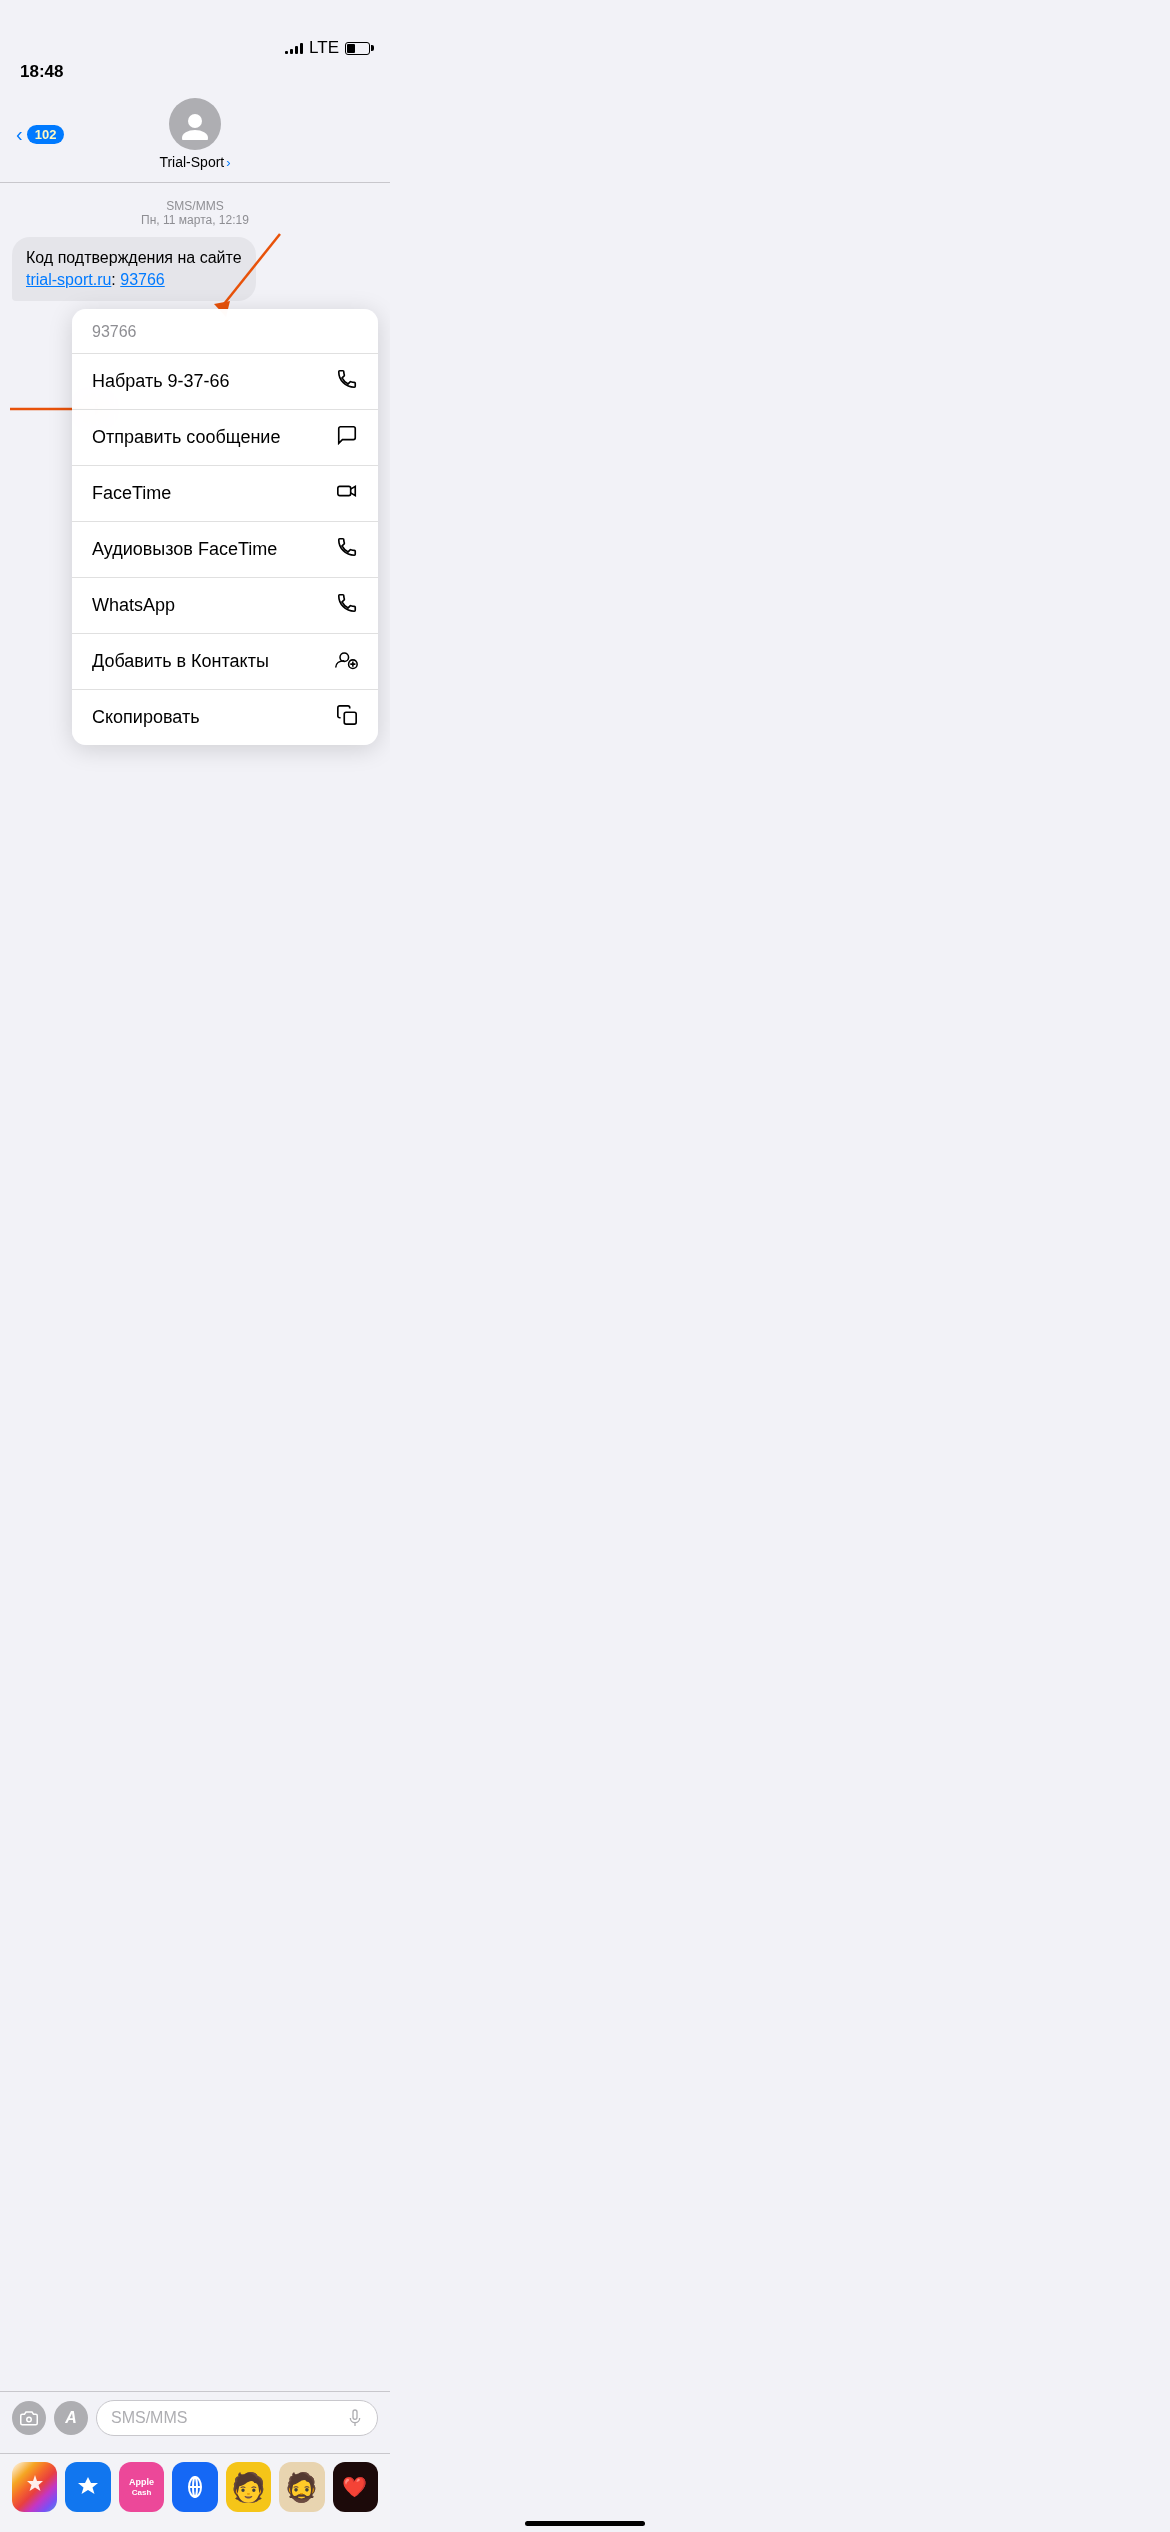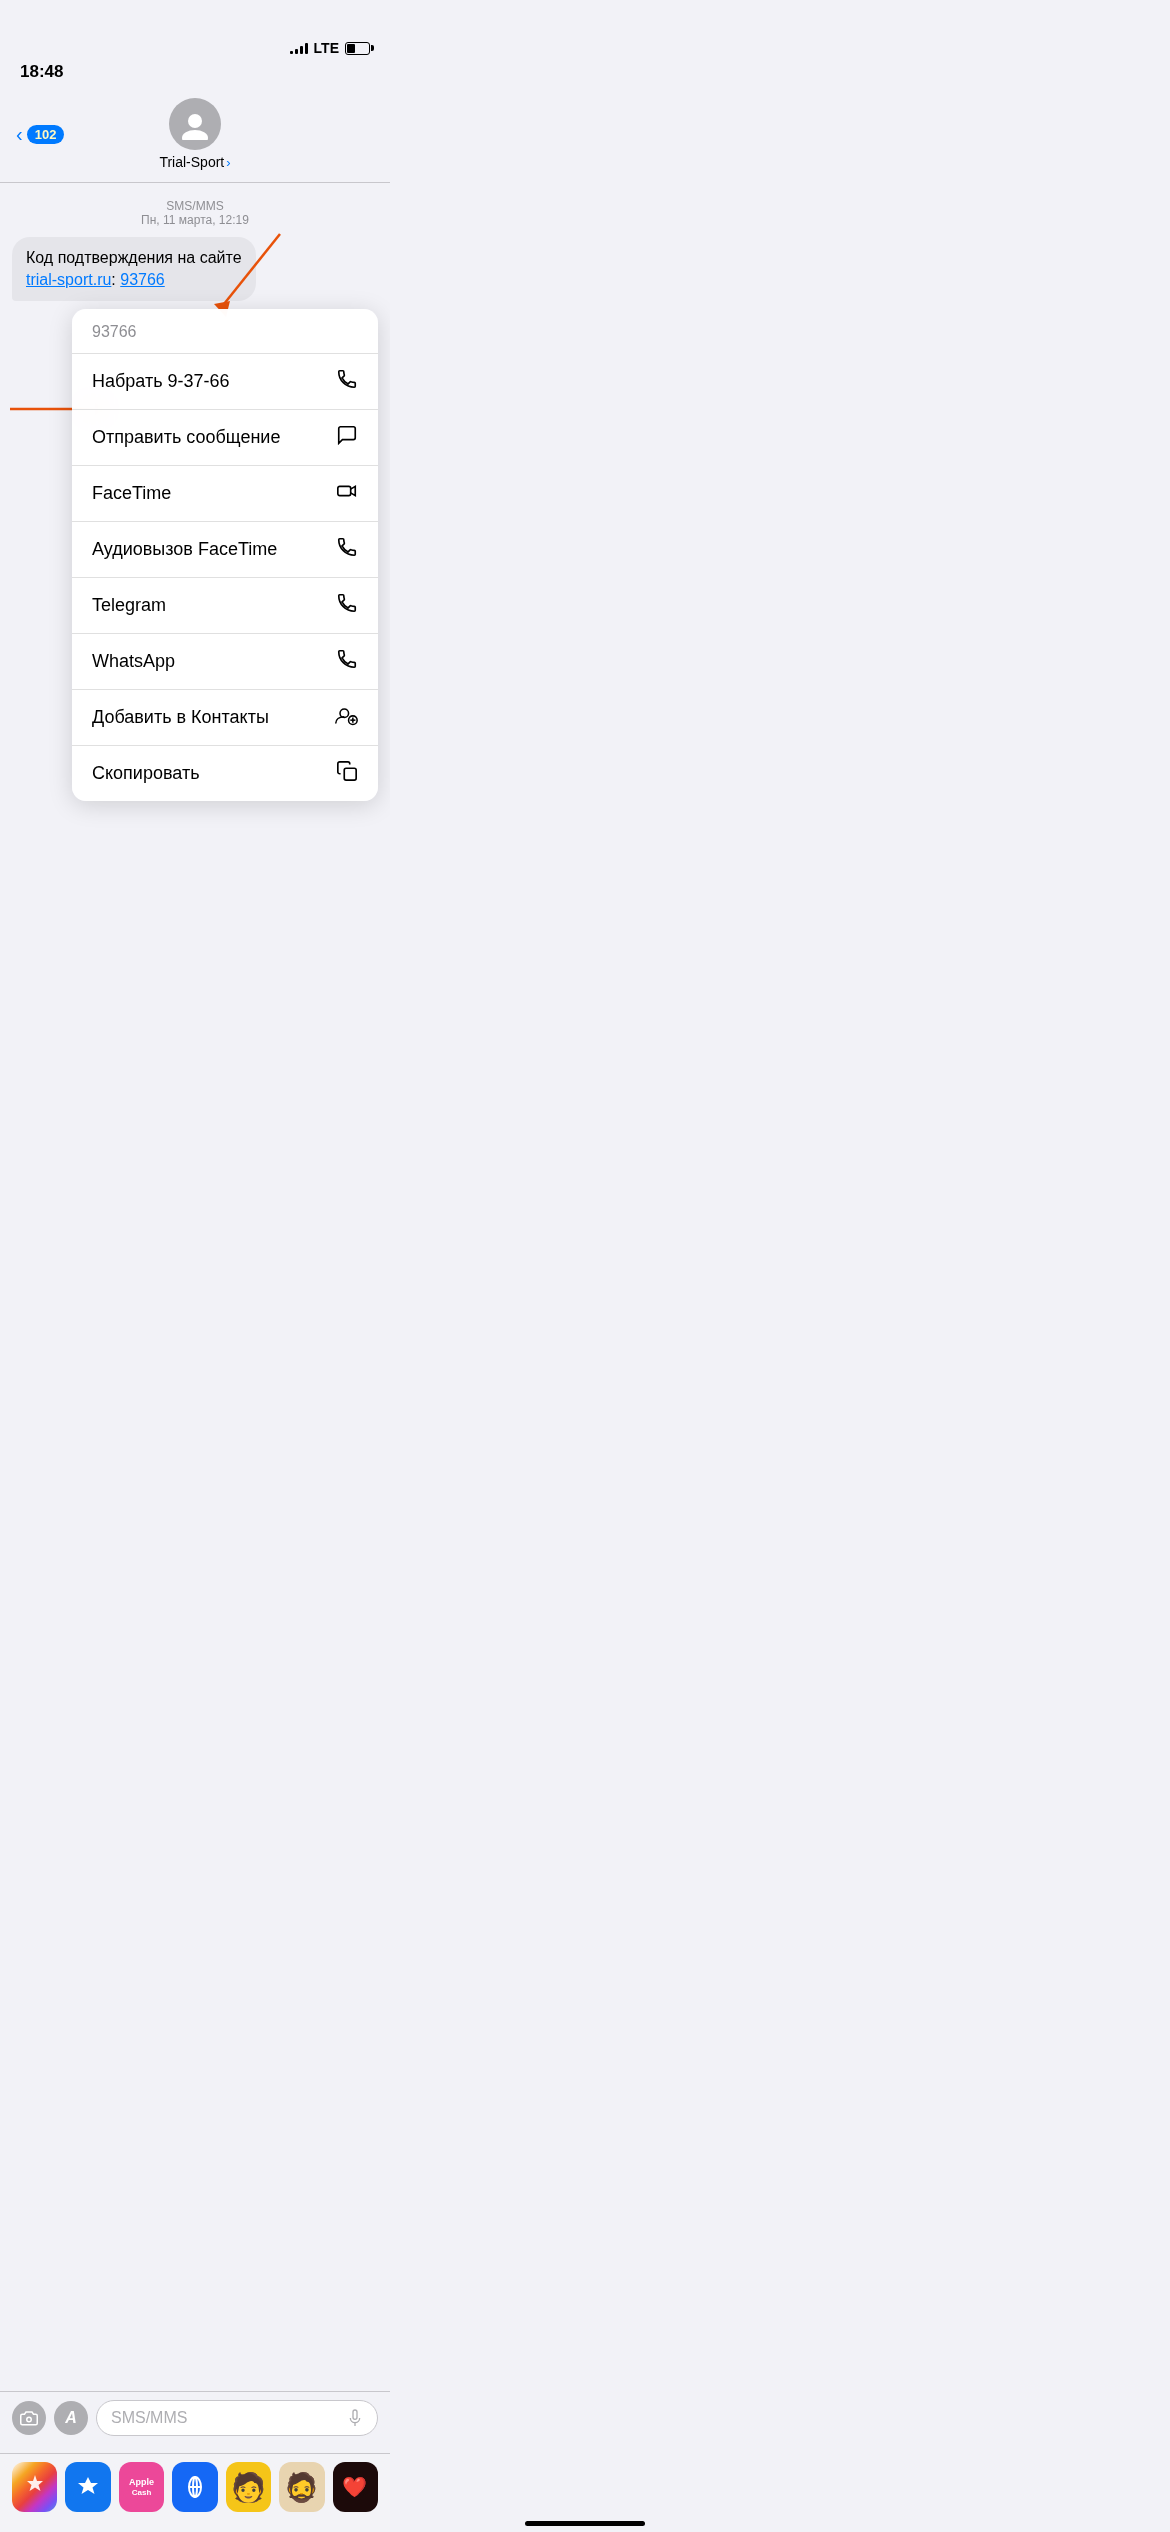--- a/index.html
+++ b/index.html
@@ -36,22 +36,22 @@
       align-items: flex-end;
       gap: 2px;
       height: 12px;
     }
     .signal-bar {
       width: 3px;
       background: #000;
       border-radius: 1px;
     }
     .lte-text {
-      font-size: 14px;
-      font-weight: 700;
+      font-size: 17px;
+      font-weight: 400;
       color: #000;
     }
     .battery-icon {
       width: 25px;
       height: 13px;
       border: 1.5px solid #000;
       border-radius: 3px;
       position: relative;
       display: flex;
       align-items: center;
@@ -436,28 +436,20 @@
 
         <div class="context-item">
           <span class="context-item-label">Аудиовызов FaceTime</span>
           <span class="context-item-icon">
             <svg width="22" height="22" viewBox="0 0 24 24" fill="none" stroke="#000" stroke-width="1.8">
               <path d="M6.6 10.8c1.4 2.8 3.8 5.1 6.6 6.6l2.2-2.2c.3-.3.7-.4 1-.2 1.1.4 2.3.6 3.6.6.6 0 1 .4 1 1V20c0 .6-.4 1-1 1C10.6 21 3 13.4 3 4c0-.6.4-1 1-1h3.5c.6 0 1 .4 1 1 0 1.3.2 2.5.6 3.6.1.3 0 .7-.2 1L6.6 10.8z"></path>
             </svg>
           </span>
         </div>
 
-        <div class="context-item">
-          <span class="context-item-label">Telegram</span>
-          <span class="context-item-icon">
-            <svg width="22" height="22" viewBox="0 0 24 24" fill="none" stroke="#000" stroke-width="1.8">
-              <path d="M6.6 10.8c1.4 2.8 3.8 5.1 6.6 6.6l2.2-2.2c.3-.3.7-.4 1-.2 1.1.4 2.3.6 3.6.6.6 0 1 .4 1 1V20c0 .6-.4 1-1 1C10.6 21 3 13.4 3 4c0-.6.4-1 1-1h3.5c.6 0 1 .4 1 1 0 1.3.2 2.5.6 3.6.1.3 0 .7-.2 1L6.6 10.8z"></path>
-            </svg>
-          </span>
-        </div>
 
         <div class="context-item">
           <span class="context-item-label">WhatsApp</span>
           <span class="context-item-icon">
             <svg width="22" height="22" viewBox="0 0 24 24" fill="none" stroke="#000" stroke-width="1.8">
               <path d="M6.6 10.8c1.4 2.8 3.8 5.1 6.6 6.6l2.2-2.2c.3-.3.7-.4 1-.2 1.1.4 2.3.6 3.6.6.6 0 1 .4 1 1V20c0 .6-.4 1-1 1C10.6 21 3 13.4 3 4c0-.6.4-1 1-1h3.5c.6 0 1 .4 1 1 0 1.3.2 2.5.6 3.6.1.3 0 .7-.2 1L6.6 10.8z"></path>
             </svg>
           </span>
         </div>
 

